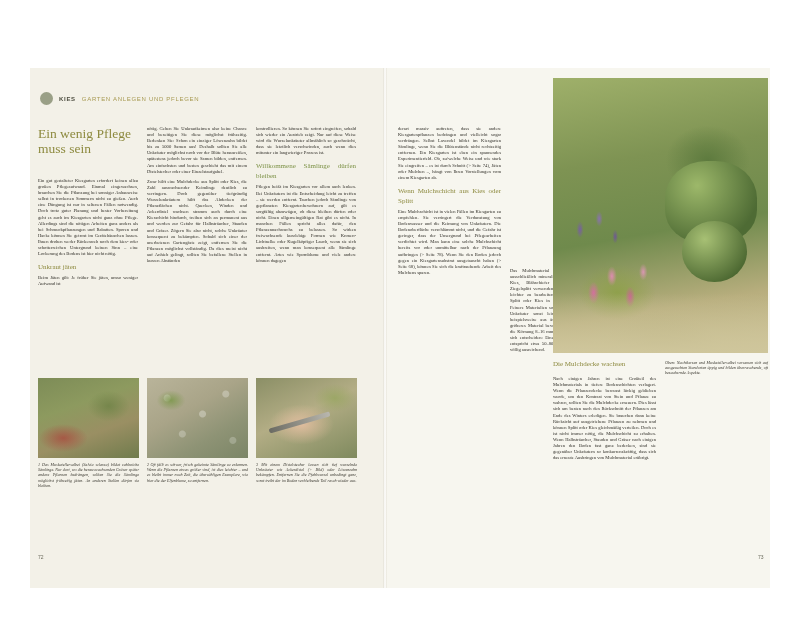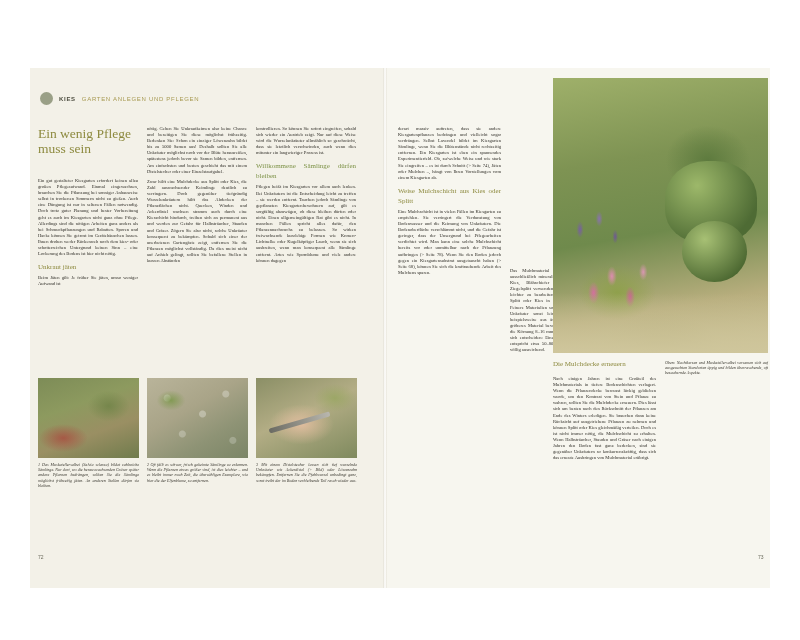--- a/index.html
+++ b/index.html
@@ -277,29 +277,29 @@
   </div>
 
   <div class="col" id="col3">
     <p>kontrollieren. So können Sie sofort eingreifen, sobald sich wieder ein Austrieb zeigt. Nur auf diese Weise wird die Wurzelunkräuter allmählich so geschwächt, dass sie letztlich verschwinden, auch wenn dies mitunter ein langwieriger Prozess ist.</p>
     <div class="subhead subhead-green">Willkommene Sämlinge dürfen bleiben</div>
     <p>Pflegen heißt im Kiesgarten vor allem auch lenken. Bei Unkräutern ist die Entscheidung leicht zu treffen – sie werden entfernt. Tauchen jedoch Sämlinge von gepflanzten Kiesgartenbewohnern auf, gilt es sorgfältig abzuwägen, ob diese bleiben dürfen oder nicht. Einen allgemeingültigen Rat gibt es nicht. In manchen Fällen spricht alles dafür, den Pflanzennachwuchs zu belassen. So wirken freiwachsende kurzlebige Formen wie Kronen-Lichtnelke oder Kugelköpfiger Lauch, wenn sie sich ausbreiten, wenn man konsequent alle Sämlinge entfernt. Artes wie Spornblume und viele andere können dagegen</p>
   </div>
 
   <div class="col" id="col4">
     <p>derart massiv auftreten, dass sie andere Kiesgartenpflanzen bedrängen und vielleicht sogar verdrängen. Selbst Lavendel bildet im Kiesgarten Sämlinge, wenn Sie die Blütenstände nicht rechtzeitig entfernen. Ein Kiesgarten ist eben ein spannendes Experimentierfeld. Ob, zu/welche Weise und wie stark Sie eingreifen – es ist durch Schnitt (&gt; Seite 74), Jäten oder Mulchen –, hängt von Ihren Vorstellungen vom einem Kiesgarten ab.</p>
-    <div class="subhead">Weise Mulchschicht aus Kies oder Splitt</div>
+    <div class="subhead">Wenn Mulchschicht aus Kies oder Splitt</div>
     <p>Eine Mulchschicht ist in vielen Fällen im Kiesgarten zu empfehlen. Sie verringert die Verdunstung von Bodenwasser und die Keimung von Unkräutern. Die Bodenoberfläche verschlämmt nicht, und die Gefahr ist geringer, dass der Unsergrund bei Pflegearbeiten verdichtet wird. Man kann eine solche Mulchschicht bereits vor oder unmittelbar nach der Pflanzung aufbringen (&gt; Seite 78). Wenn Sie den Boden jedoch gegen ein Kiesgartensubstrat ausgetauscht haben (&gt; Seite 68), können Sie sich die kraftraubende Arbeit des Mulchens sparen.</p>
   </div>
 
   <div class="col" id="col5">
     <p>Das Mulchmaterial sollten Sie im Kiesgarten ausschließlich mineralische Stoffe wie Gesteinssplitt, Kies, Blähschiefer oder Recyclingmülle wie Ziegelsplitt verwenden (&gt; Seite 15). Als feinere und leichter zu bearbeitende Körnungen empfiehlt sich Splitt oder Kies in der Größenordnung 5–8 mm. Feinere Materialien sollten Sie nicht wählen, da sich Unkräuter sonst leicht ansiedeln. Wenn Sie – beispielsweise aus ästhetischen Gründen – etwas gröberes Material bevorzugen, wählen Sie am besten die Körnung 8–16 mm. Egal für welches Material Sie sich entscheiden: Eine 5–8 cm dicke Schicht – das entspricht etwa 50–80 Liter pro Quadratmeter – ist völlig ausreichend.</p>
   </div>
 
-  <div class="subhead-right" id="sub-mulch">Die Mulchdecke erneuern</div>
+  <div class="subhead-right" id="sub-mulch">Die Mulchdecke wachsen</div>
   <div class="col" id="col6">
     <p>Nach einigen Jahren ist eine Großteil des Mulchmaterials in tiefere Bodenschichten verlagert. Wenn die Pflanzendecke bewusst lückig geblieben wurde, um den Kontrast von Stein und Pflanze zu wahren, sollten Sie die Mulchdecke erneuern. Dies lässt sich am besten nach den Rückschnitt der Pflanzen am Ende des Winters erledigen. Sie brauchen dann keine Rücksicht auf ausgetriebene Pflanzen zu nehmen und können Splitt oder Kies gleichmäßig verteilen. Doch es ist nicht immer nötig, die Mulchschicht zu erhalten. Wenn Halbsträucher, Stauden und Gräser nach einigen Jahren den Boden fast ganz bedecken, sind sie gegenüber Unkräutern so konkurrenzkräftig, dass sich das erneute Ausbringen von Mulchmaterial erübrigt.</p>
   </div>
 
   <div class="photo" id="photo1">
     <div class="ph-bed"></div>
   </div>
   <div class="photo" id="photo2">
     <div class="ph-gravel">
       <div class="green-sprig"></div>

